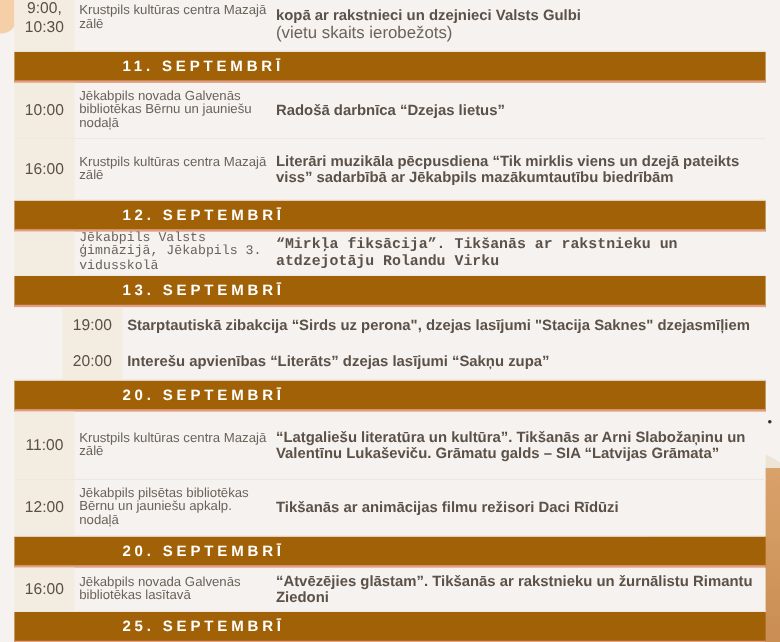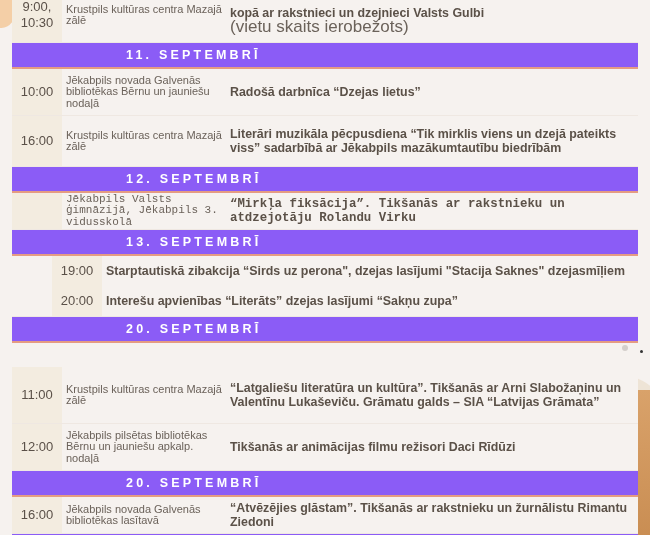--- a/index.html
+++ b/index.html
@@ -33,25 +33,25 @@
   .loc {
     width:156px; flex:0 0 156px; padding:0 4px 0 4px;
     display:flex; align-items:center;
     color:#6b625a; font-size:11px; line-height:11.5px;
   }
   .evt {
     flex:1; padding:0 8px 0 4px;
     display:flex; flex-direction:column; justify-content:center;
     color:#5b5148; font-size:12.4px; line-height:14px; font-weight:bold;
   }
-  .evt .note { font-weight:normal; font-size:17px; color:#6b625a; }
+  .evt .note { font-weight:normal; font-size:14px; color:#6b625a; }
   .hdr {
-    height:24px; background:#8b5cf6; border-bottom:2px solid #e59c82;
+    height:24px; background:#a16207; border-bottom:2px solid #e59c82;
     color:#fff; font-weight:bold; font-size:12.5px; letter-spacing:3.2px;
-    display:flex; align-items:center; padding-left:114px;
+    display:flex; align-items:center; padding-left:90px;
   }
 </style>
 </head>
 <body>
 
 <div class="paper-blob-tl"></div>
 <div class="paper-blob-br"></div>
 <div class="paper-kraft"></div>
 <div class="dot" style="left:585px;top:335px;width:5px;height:5px;"></div>
 <div class="dot" style="left:622px;top:345px;width:6px;height:6px;"></div>
@@ -97,21 +97,21 @@
       <span>19:00</span>
       <span>20:00</span>
     </div>
     <div class="evt" style="justify-content:space-around;">
       <span>Starptautiskā zibakcija “Sirds uz perona", dzejas lasījumi "Stacija Saknes" dzejasmīļiem</span>
       <span>Interešu apvienības “Literāts” dzejas lasījumi “Sakņu zupa”</span>
     </div>
   </div>
 
   <div class="hdr">20. SEPTEMBRĪ</div>
-  <div class="row" style="height:56px;margin-top:24px;">
+  <div class="row" style="height:56px;">
     <div class="time">11:00</div>
     <div class="loc">Krustpils kultūras centra Mazajā zālē</div>
     <div class="evt">“Latgaliešu literatūra un kultūra”. Tikšanās ar Arni Slabožaņinu un Valentīnu Lukaševiču. Grāmatu galds – SIA “Latvijas Grāmata”</div>
   </div>
   <div class="row" style="height:46px;">
     <div class="time">12:00</div>
     <div class="loc">Jēkabpils pilsētas bibliotēkas Bērnu un jauniešu apkalp. nodaļā</div>
     <div class="evt">Tikšanās ar animācijas filmu režisori Daci Rīdūzi</div>
   </div>
 

